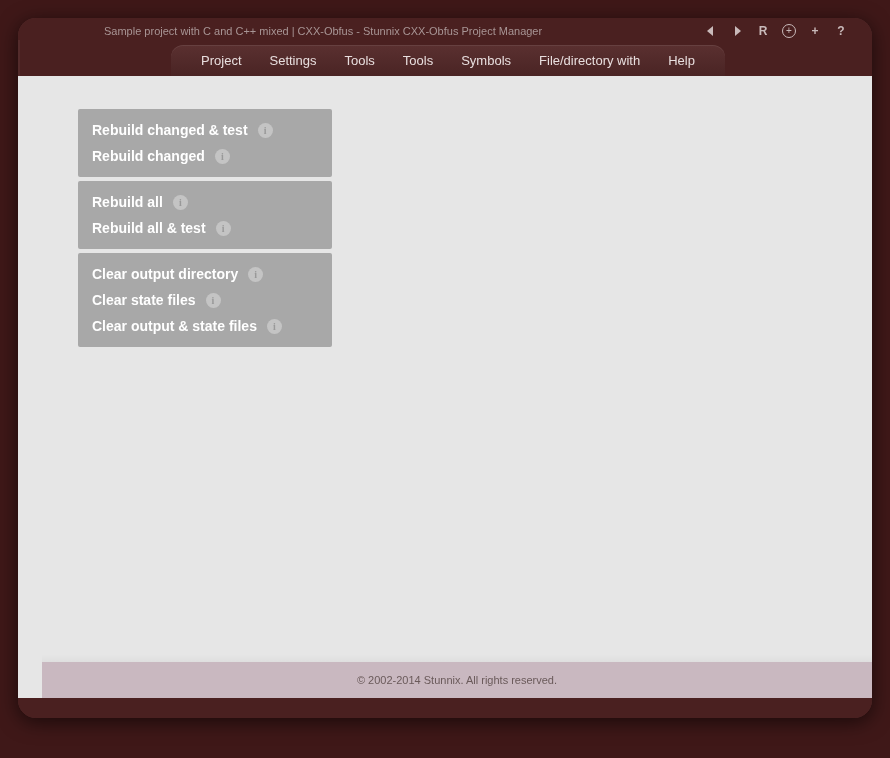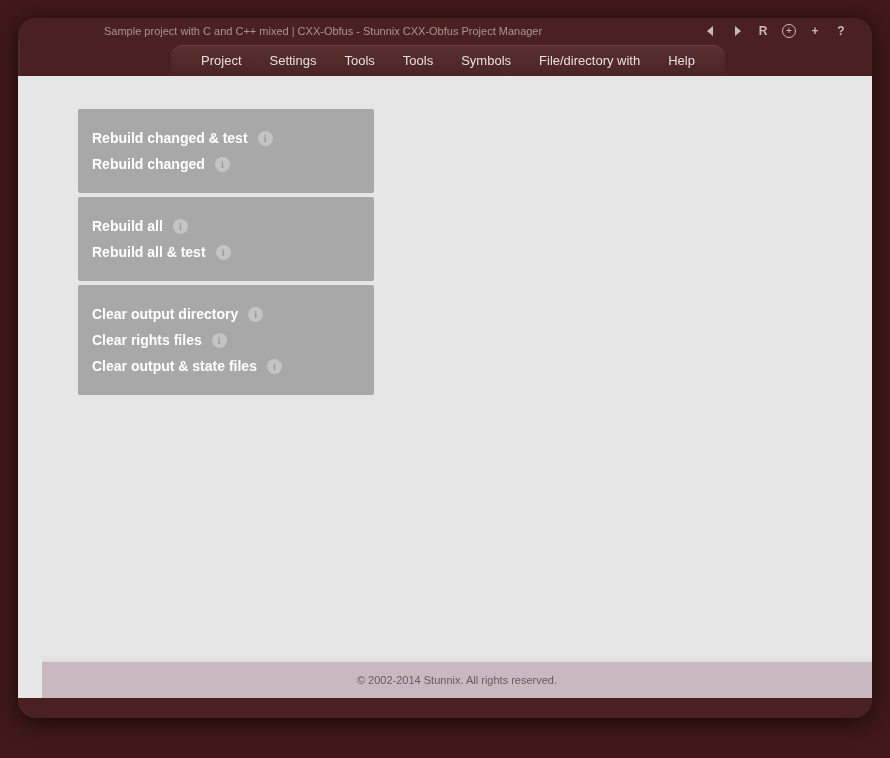--- a/index.html
+++ b/index.html
@@ -78,24 +78,24 @@
       height: 622px;
       padding: 33px 0 0 60px;
       position: relative;
     }
     .menu-label {
       color: #333;
       font-size: 12px;
       margin-bottom: 8px;
     }
     .group {
-      width: 296px;
+      width: 254px;
       background: #a8a8a8;
       margin-bottom: 4px;
-      padding: 16px 0;
+      padding: 8px 0;
       border-radius: 2px;
     }
     .group .item {
       padding: 5px 14px;
       color: #fff;
       font-weight: bold;
       font-size: 14px;
       cursor: pointer;
       display: flex;
       align-items: center;
@@ -201,21 +201,21 @@
           <i class="info-icon">i</i>
         </div>
       </div>
 
       <div class="group">
         <div class="item">
           <span>Clear output directory</span>
           <i class="info-icon">i</i>
         </div>
         <div class="item">
-          <span>Clear rights files</span>
+          <span>Clear state files</span>
           <i class="info-icon">i</i>
         </div>
         <div class="item">
           <span>Clear output &amp; state files</span>
           <i class="info-icon">i</i>
         </div>
       </div>
 
       <div class="footer">
         <span>© 2002-2014 Stunnix. All rights reserved.</span>

